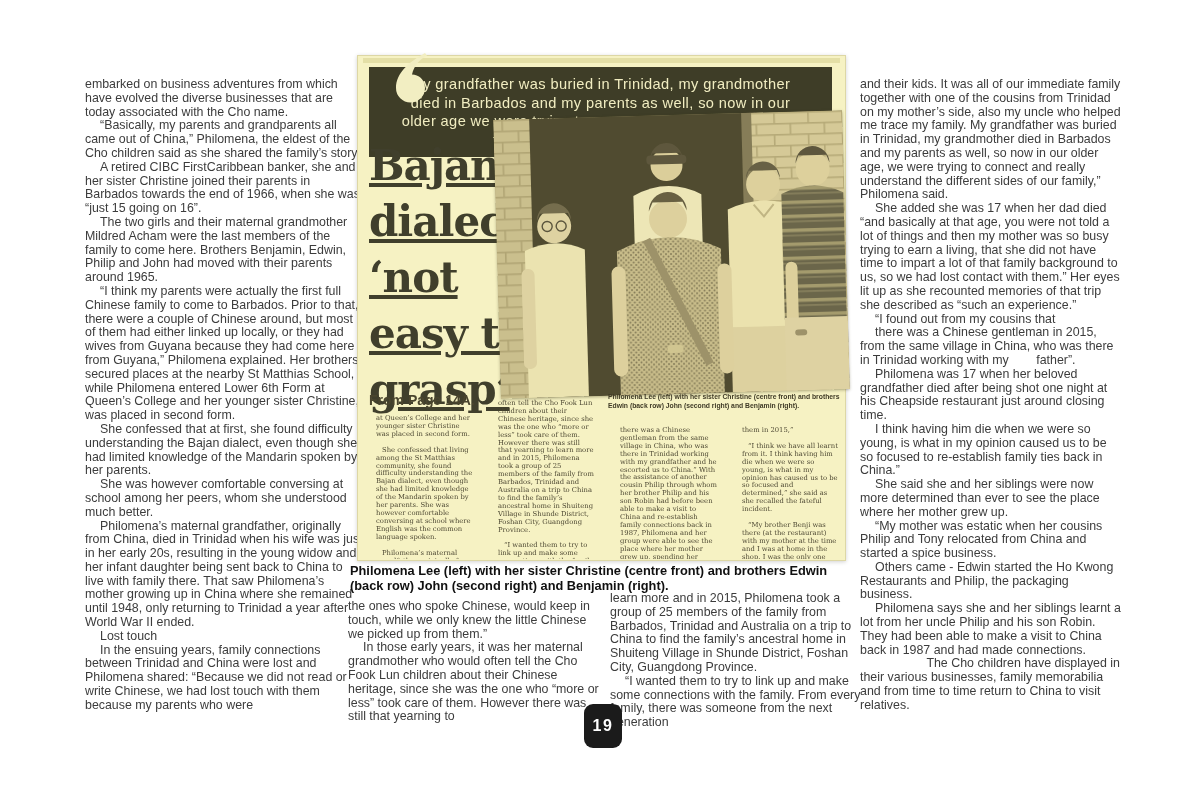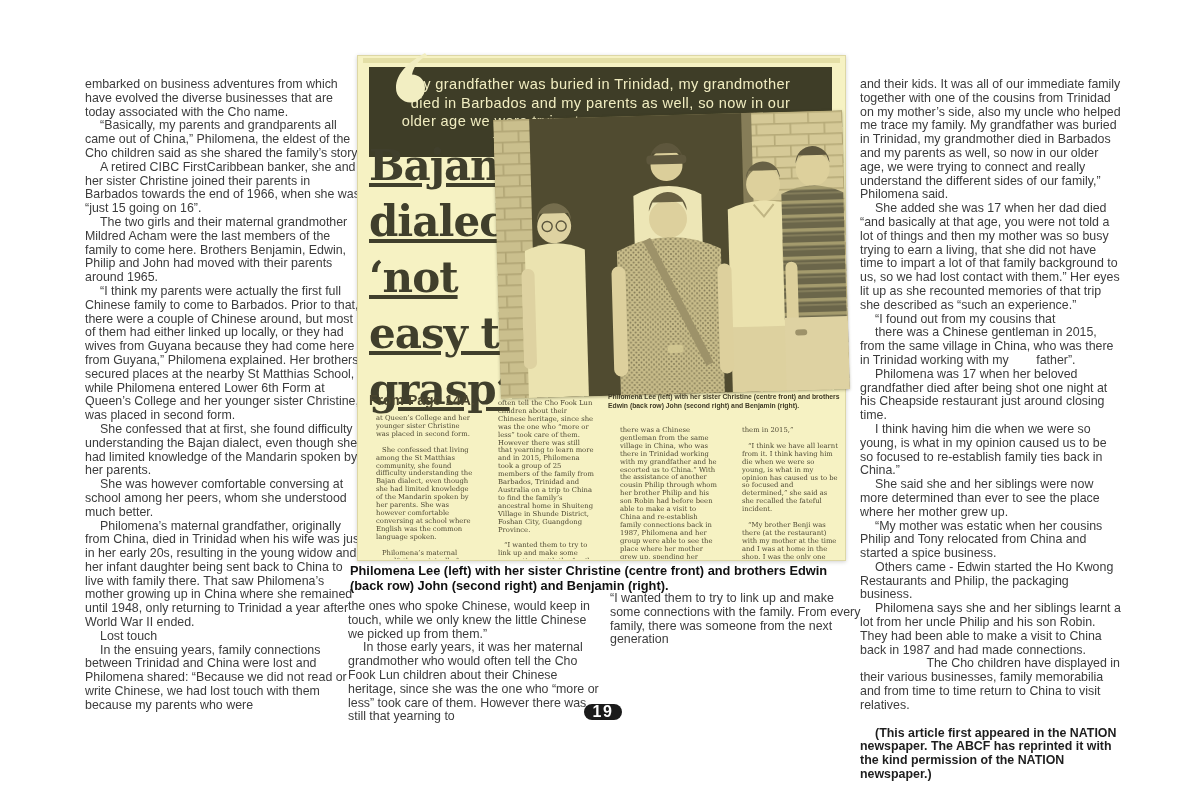--- a/index.html
+++ b/index.html
@@ -36,21 +36,21 @@
     font-size:6.8px; line-height:9px; font-weight:bold; color:#3f3a26; }
   .np-col { position:absolute; width:113px; overflow:hidden;
     font-family:"DejaVu Serif", serif; font-size:6.8px; line-height:7.9px; color:#4c4732; }
   .np-col p { margin:8px; text-indent:6px; }
   .np-col p:first-child { text-indent:0; }
   .np-col1 { left:10px;  top:351px; height:152px; }
   .np-col2 { left:132px; top:336px; height:167px; }
   .np-col3 { left:254px; top:363px; height:140px; }
   .np-col4 { left:376px; top:363px; height:140px; }
   
-  .page-num { position:absolute; left:584px; top:704px; width:38px; height:16px;
+  .page-num { position:absolute; left:584px; top:704px; width:38px; height:44px;
     background:#1b1b1b; border-radius:9px; color:#ffffff; display:flex;
     align-items:center; justify-content:center; font-size:16px; font-weight:bold;
     letter-spacing:1.5px; }
 </style>
 </head>
 <body>
 
 <div class="page">
 
   <div class="body-col" style="left:85px; top:78px; width:278px;">
@@ -184,37 +184,37 @@
       </div>
   </div>
 
   <div class="caption">Philomena Lee (left) with her sister Christine (centre front) and brothers Edwin (back row) John (second right) and Benjamin (right).</div>
 
   <div class="body-col" style="left:348px; top:600px; width:252px;">
       <p>the ones who spoke Chinese, would keep in touch, while we only knew the little Chinese we  picked up from them.”</p>
       <p>In those early years, it was her maternal grandmother who would often tell the Cho Fook Lun children about their Chinese heritage, since she was the one who “more or less” took care of them. However there was still that yearning to</p>
     </div>
   <div class="body-col" style="left:610px; top:592px; width:252px;">
+      <p>learn more and in 2015, Philomena took a group of 25 members of the family from Barbados, Trinidad and Australia on a trip to China to find the family’s ancestral home in Shuiteng Village in Shunde District, Foshan City, Guangdong Province.</p>
       <p>“I wanted them to try to link up and make some connections with the family. From every family, there was someone from the next generation</p>
     </div>
 
   <div class="body-col" style="left:860px; top:78px; width:263px;">
     <div>
         <p>and their kids. It was all of our immediate family together with one of the cousins from Trinidad on my mother’s side, also my uncle who helped me trace my family. My grandfather was buried in Trinidad, my grandmother died in Barbados and my parents as well, so now in our older age, we were trying to connect and really understand the different sides of our family,” Philomena said.</p>
         <p>She added she was 17 when her dad died “and basically at that age, you were not told a lot of things and then my mother was so busy trying to earn a living, that she did not have time to impart a lot of that family background to us, so we had lost contact with them.” Her eyes lit up as she recounted memories  of that trip she described as “such  an experience.”</p>
         <p>“I found out from my cousins that</p>
         <p>there was a Chinese gentleman  in 2015, from the same village in China, who was there in Trinidad working with my &nbsp;&nbsp;&nbsp;&nbsp;&nbsp;&nbsp; father”.</p>
         <p>Philomena  was 17 when her beloved grandfather died after being shot one night at his Cheapside restaurant just around closing time.</p>
         <p>I think having him die when we were so young, is what in my opinion caused us to be so focused to re-establish family ties back in China.”</p>
         <p>She said she and her siblings were now more determined than ever to see the place where her mother grew up.</p>
         <p>“My mother was estatic when her cousins Philip and Tony relocated from China and started a spice business.</p>
         <p>Others came - Edwin started the Ho Kwong Restaurants and Philip, the packaging business.</p>
         <p>Philomena says she and her siblings  learnt a lot from her uncle Philip and his son Robin. They had been able to make a visit to China back in 1987 and had made connections.</p>
         <p>&nbsp;&nbsp;&nbsp;&nbsp;&nbsp;&nbsp;&nbsp;&nbsp;&nbsp;&nbsp;&nbsp;&nbsp;&nbsp;&nbsp; The Cho children have  displayed in their various businesses, family memorabilia and from time to time return to China to visit relatives.</p>
       </div>
-    <p class="bold-note">(This article first appeared in the NATION newspaper. The ABCF has reprinted it with the kind permission of the NATION newspaper.)</p>
   </div>
 
   <div class="page-num">
     <span>19</span>
   </div>
 
 </div>
 
 </body></html>

